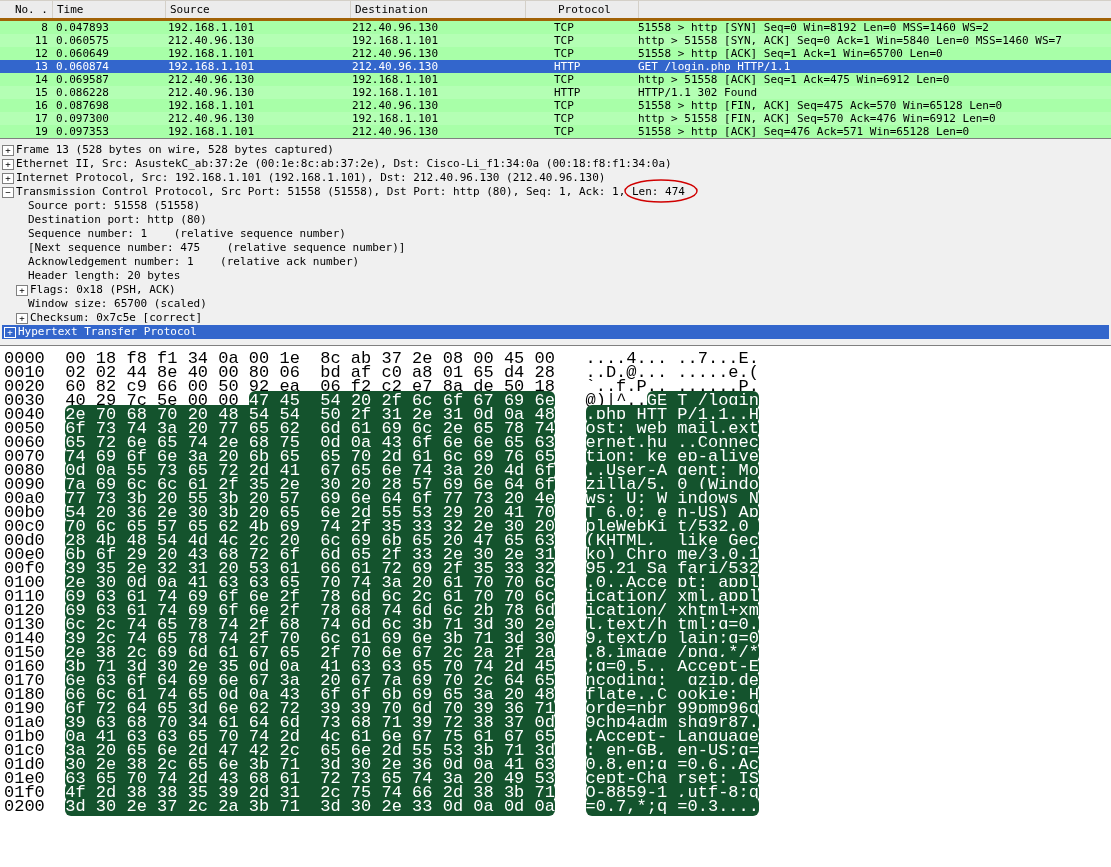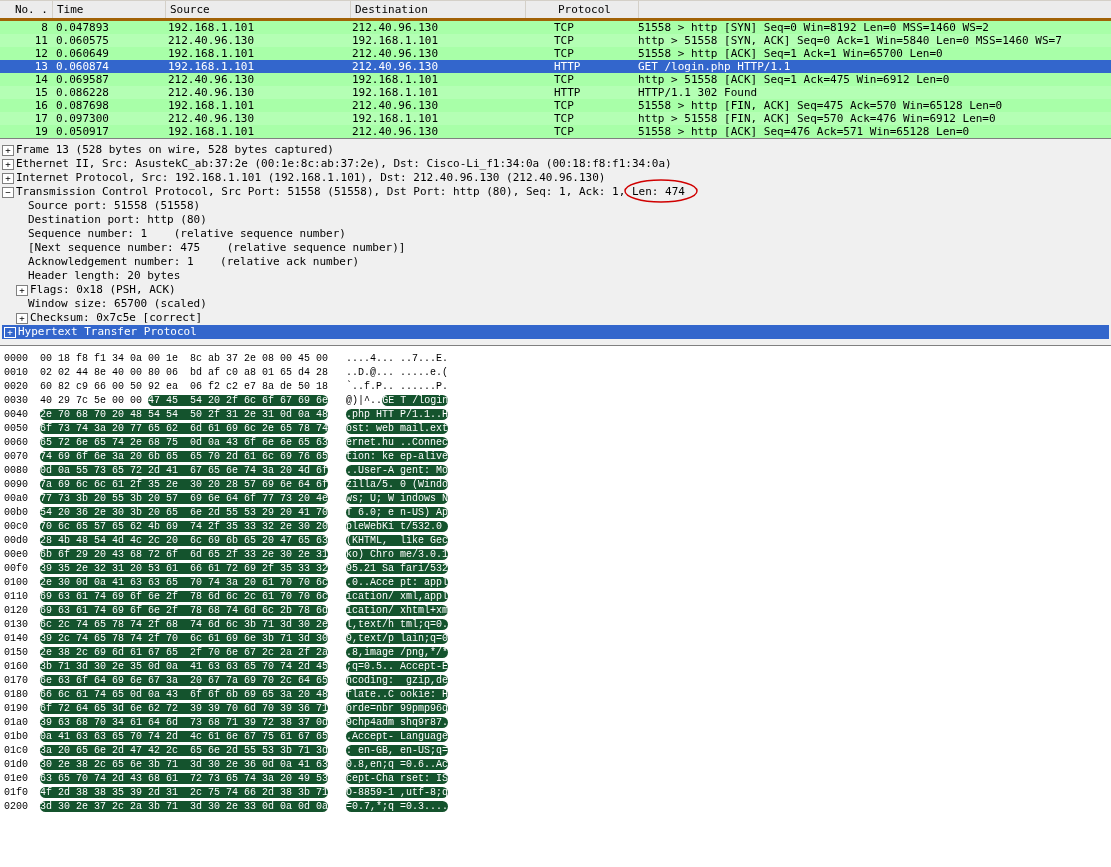--- a/index.html
+++ b/index.html
@@ -21,21 +21,21 @@
   
   .details{padding:4px 2px 6px 2px;background:#f0f0f0;border-top:1px solid #808080;border-bottom:1px solid #808080;line-height:14px;}
   .tree-line{white-space:pre;}
   .tree-icon{display:inline-block;width:10px;text-align:center;border:1px solid #808080;height:9px;line-height:8px;font-size:9px;margin-right:2px;vertical-align:middle;background:#fff;cursor:pointer;}
   .indent1{padding-left:26px;}
   .annot{position:relative;display:inline-block;}
   .annot svg{position:absolute;left:-10px;top:-8px;pointer-events:none;}
   .details-sel{background:#3366cc;color:#fff;padding:0 2px;display:block;}
   .details-sel .tree-icon{background:#3366cc;color:#fff;border-color:#fff;}
   
-  .hexpane{padding:6px 4px 10px 4px;background:#fff;line-height:14px;font-family:"Courier New",monospace;font-size:10px;white-space:pre;}
+  .hexpane{padding:6px 4px 10px 4px;background:#fff;line-height:14px;font-family:"Courier New",monospace;font-size:17px;white-space:pre;}
   .hx-hi{background:#14532d;color:#fff;border-radius:6px;}
   .hx-off{color:#000;}
 </style>
 </head>
 <body>
 
 <div class="packet-list-header">
   <div class="ph col-no">No. .</div>
   <div class="ph col-time">Time</div>
   <div class="ph col-src">Source</div>
@@ -45,21 +45,21 @@
 
 <div class="packet-list-body" id="plist">
     <div class="row row-green"><div class="c col-no">    8</div><div class="c col-time">0.047893</div><div class="c col-src">192.168.1.101</div><div class="c col-dst">212.40.96.130</div><div class="c col-proto">TCP</div><div class="c col-info">51558 &gt; http [SYN] Seq=0 Win=8192 Len=0 MSS=1460 WS=2</div></div>
     <div class="row row-green-alt"><div class="c col-no">   11</div><div class="c col-time">0.060575</div><div class="c col-src">212.40.96.130</div><div class="c col-dst">192.168.1.101</div><div class="c col-proto">TCP</div><div class="c col-info">http &gt; 51558 [SYN, ACK] Seq=0 Ack=1 Win=5840 Len=0 MSS=1460 WS=7</div></div>
     <div class="row row-green"><div class="c col-no">   12</div><div class="c col-time">0.060649</div><div class="c col-src">192.168.1.101</div><div class="c col-dst">212.40.96.130</div><div class="c col-proto">TCP</div><div class="c col-info">51558 &gt; http [ACK] Seq=1 Ack=1 Win=65700 Len=0</div></div>
     <div class="row row-sel"><div class="c col-no">   13</div><div class="c col-time">0.060874</div><div class="c col-src">192.168.1.101</div><div class="c col-dst">212.40.96.130</div><div class="c col-proto">HTTP</div><div class="c col-info">GET /login.php HTTP/1.1</div></div>
     <div class="row row-green"><div class="c col-no">   14</div><div class="c col-time">0.069587</div><div class="c col-src">212.40.96.130</div><div class="c col-dst">192.168.1.101</div><div class="c col-proto">TCP</div><div class="c col-info">http &gt; 51558 [ACK] Seq=1 Ack=475 Win=6912 Len=0</div></div>
     <div class="row row-green-alt"><div class="c col-no">   15</div><div class="c col-time">0.086228</div><div class="c col-src">212.40.96.130</div><div class="c col-dst">192.168.1.101</div><div class="c col-proto">HTTP</div><div class="c col-info">HTTP/1.1 302 Found</div></div>
     <div class="row row-green"><div class="c col-no">   16</div><div class="c col-time">0.087698</div><div class="c col-src">192.168.1.101</div><div class="c col-dst">212.40.96.130</div><div class="c col-proto">TCP</div><div class="c col-info">51558 &gt; http [FIN, ACK] Seq=475 Ack=570 Win=65128 Len=0</div></div>
     <div class="row row-green-alt"><div class="c col-no">   17</div><div class="c col-time">0.097300</div><div class="c col-src">212.40.96.130</div><div class="c col-dst">192.168.1.101</div><div class="c col-proto">TCP</div><div class="c col-info">http &gt; 51558 [FIN, ACK] Seq=570 Ack=476 Win=6912 Len=0</div></div>
-    <div class="row row-green"><div class="c col-no">   19</div><div class="c col-time">0.050917</div><div class="c col-src">192.168.1.101</div><div class="c col-dst">212.40.96.130</div><div class="c col-proto">TCP</div><div class="c col-info">51558 &gt; http [ACK] Seq=476 Ack=571 Win=65128 Len=0</div></div>
+    <div class="row row-green"><div class="c col-no">   19</div><div class="c col-time">0.097353</div><div class="c col-src">192.168.1.101</div><div class="c col-dst">212.40.96.130</div><div class="c col-proto">TCP</div><div class="c col-info">51558 &gt; http [ACK] Seq=476 Ack=571 Win=65128 Len=0</div></div>
   </div>
 
 <div class="details">
   <div class="tree-line"><span class="tree-icon">+</span><span>Frame 13 (528 bytes on wire, 528 bytes captured)</span></div>
   <div class="tree-line"><span class="tree-icon">+</span><span>Ethernet II, Src: AsustekC_ab:37:2e (00:1e:8c:ab:37:2e), Dst: Cisco-Li_f1:34:0a (00:18:f8:f1:34:0a)</span></div>
   <div class="tree-line"><span class="tree-icon">+</span><span>Internet Protocol, Src: 192.168.1.101 (192.168.1.101), Dst: 212.40.96.130 (212.40.96.130)</span></div>
   <div class="tree-line"><span class="tree-icon">−</span><span>Transmission Control Protocol, Src Port: 51558 (51558), Dst Port: http (80), Seq: 1, Ack: 1, </span><span class="annot"><span>Len: 474</span><svg width="78" height="30">
           <ellipse cx="39" cy="14" rx="36" ry="11" fill="none" stroke="#d00000" stroke-width="1.4"></ellipse>
         </svg></span></div>
   <div class="tree-line indent1">Source port: 51558 (51558)</div>

